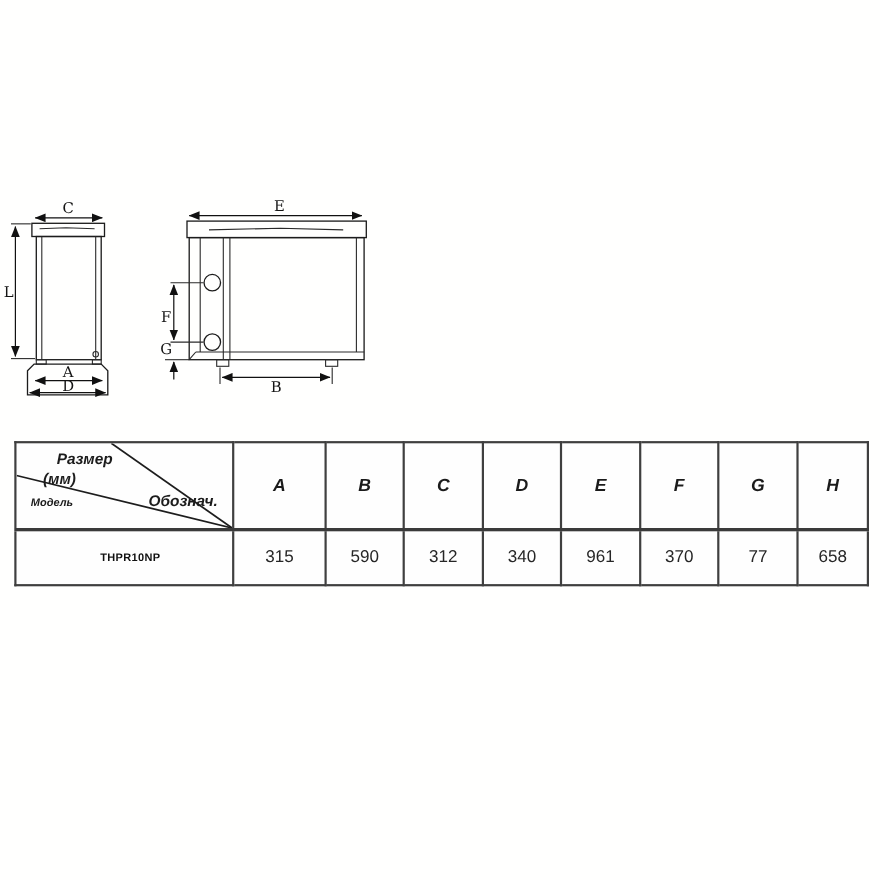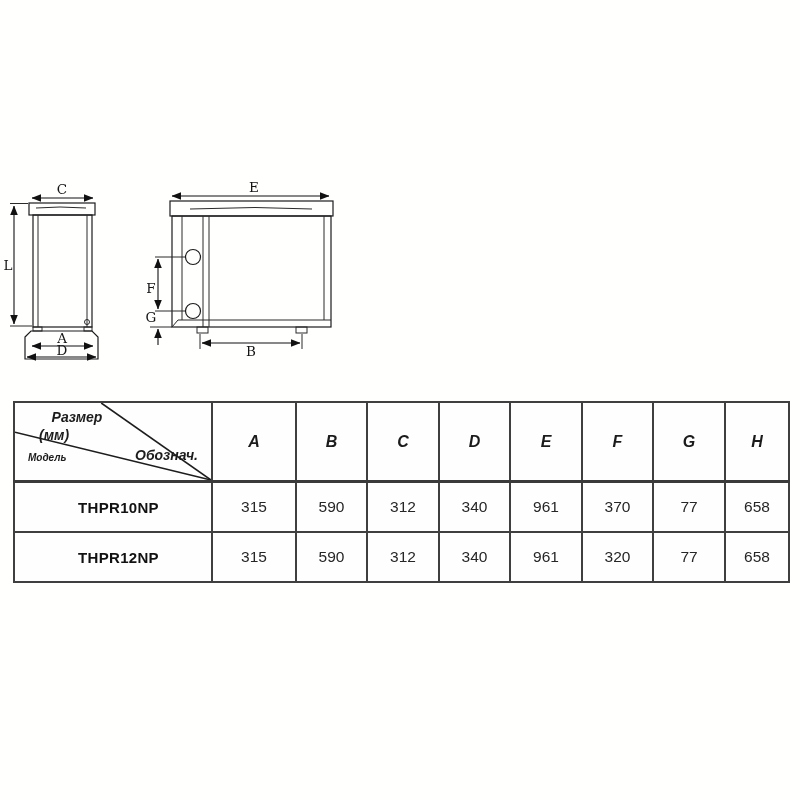--- a/index.html
+++ b/index.html
@@ -25,21 +25,21 @@
     border:2px solid #3f3f3f; padding:0; text-align:center; vertical-align:middle;
     font-family:"Liberation Sans", sans-serif;
   }
   table.spec-table thead th { height:77px;font-style:italic; }
   table.spec-table thead { border-bottom:3px solid #3a3a3a; }
   table.spec-table tbody td, table.spec-table tbody th { height:48px; }
   .col-letter { font-size:16px; font-weight:bold; color:#1b1b1b; }
   .cell-value { font-size:15.5px; font-weight:normal; color:#262626; }
   .model-name {
     text-align:center; padding-left:11px !important;
-    font-size:15px; font-weight:bold; color:#111; letter-spacing:0.3px;
+    font-size:10px; font-weight:bold; color:#111; letter-spacing:0.3px;
   }
   
   .corner-cell { position:relative; overflow:hidden; }
   .corner-cell svg { position:absolute; left:0; top:0; width:100%; height:100%; }
   .corner-cell svg line { stroke:#1d1d1d; stroke-width:1.6; }
   .corner-txt { position:absolute; font-size:14px; color:#1c1c1c; white-space:nowrap; }
   .corner-size        { left:24px;  top:6px;  width:76px; text-align:center; }
   .corner-unit        { left:24px;  top:24px; width:76px; text-align:left; }
   .corner-designation { left:120px; top:16px;margin-top:28px; }
   .corner-model       { left:13px;  top:49px; font-size:10px; }
@@ -163,27 +163,16 @@
         <th class="model-name">THPR10NP</th>
         <td class="cell-value">315</td>
         <td class="cell-value">590</td>
         <td class="cell-value">312</td>
         <td class="cell-value">340</td>
         <td class="cell-value">961</td>
         <td class="cell-value">370</td>
         <td class="cell-value">77</td>
         <td class="cell-value">658</td>
       </tr>
-      <tr>
-        <th class="model-name">THPR12NP</th>
-        <td class="cell-value">315</td>
-        <td class="cell-value">590</td>
-        <td class="cell-value">312</td>
-        <td class="cell-value">340</td>
-        <td class="cell-value">961</td>
-        <td class="cell-value">320</td>
-        <td class="cell-value">77</td>
-        <td class="cell-value">658</td>
-      </tr>
     </tbody>
   </table>
 
 </div>
 
 </body></html>

